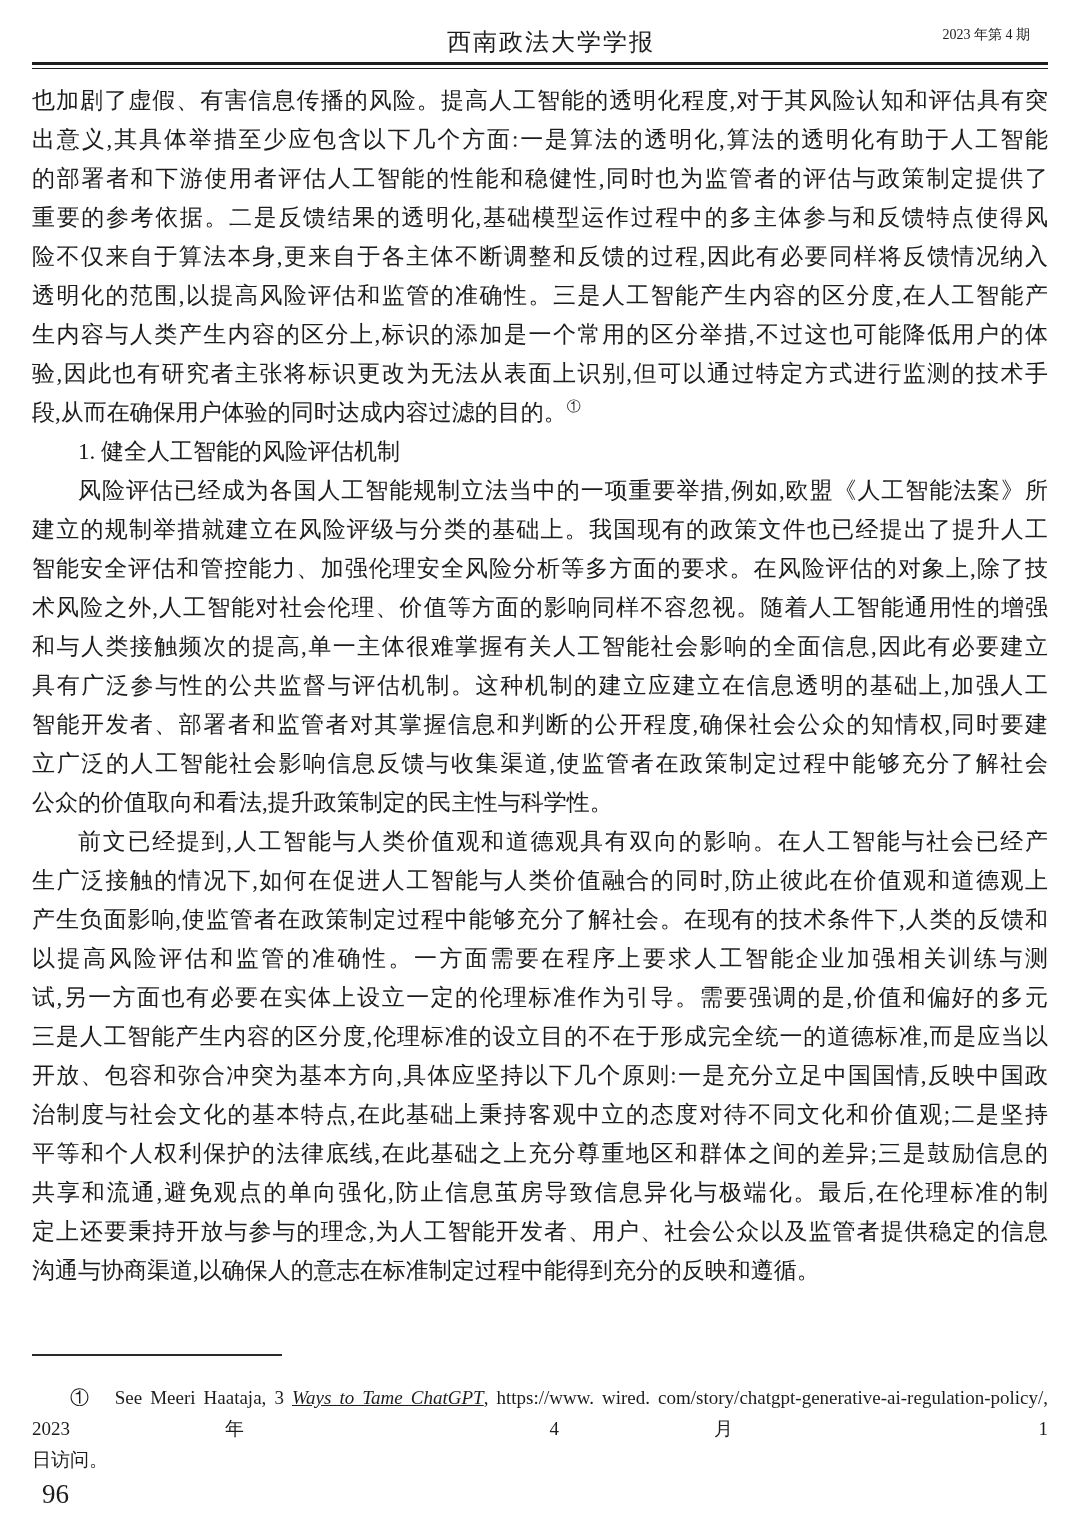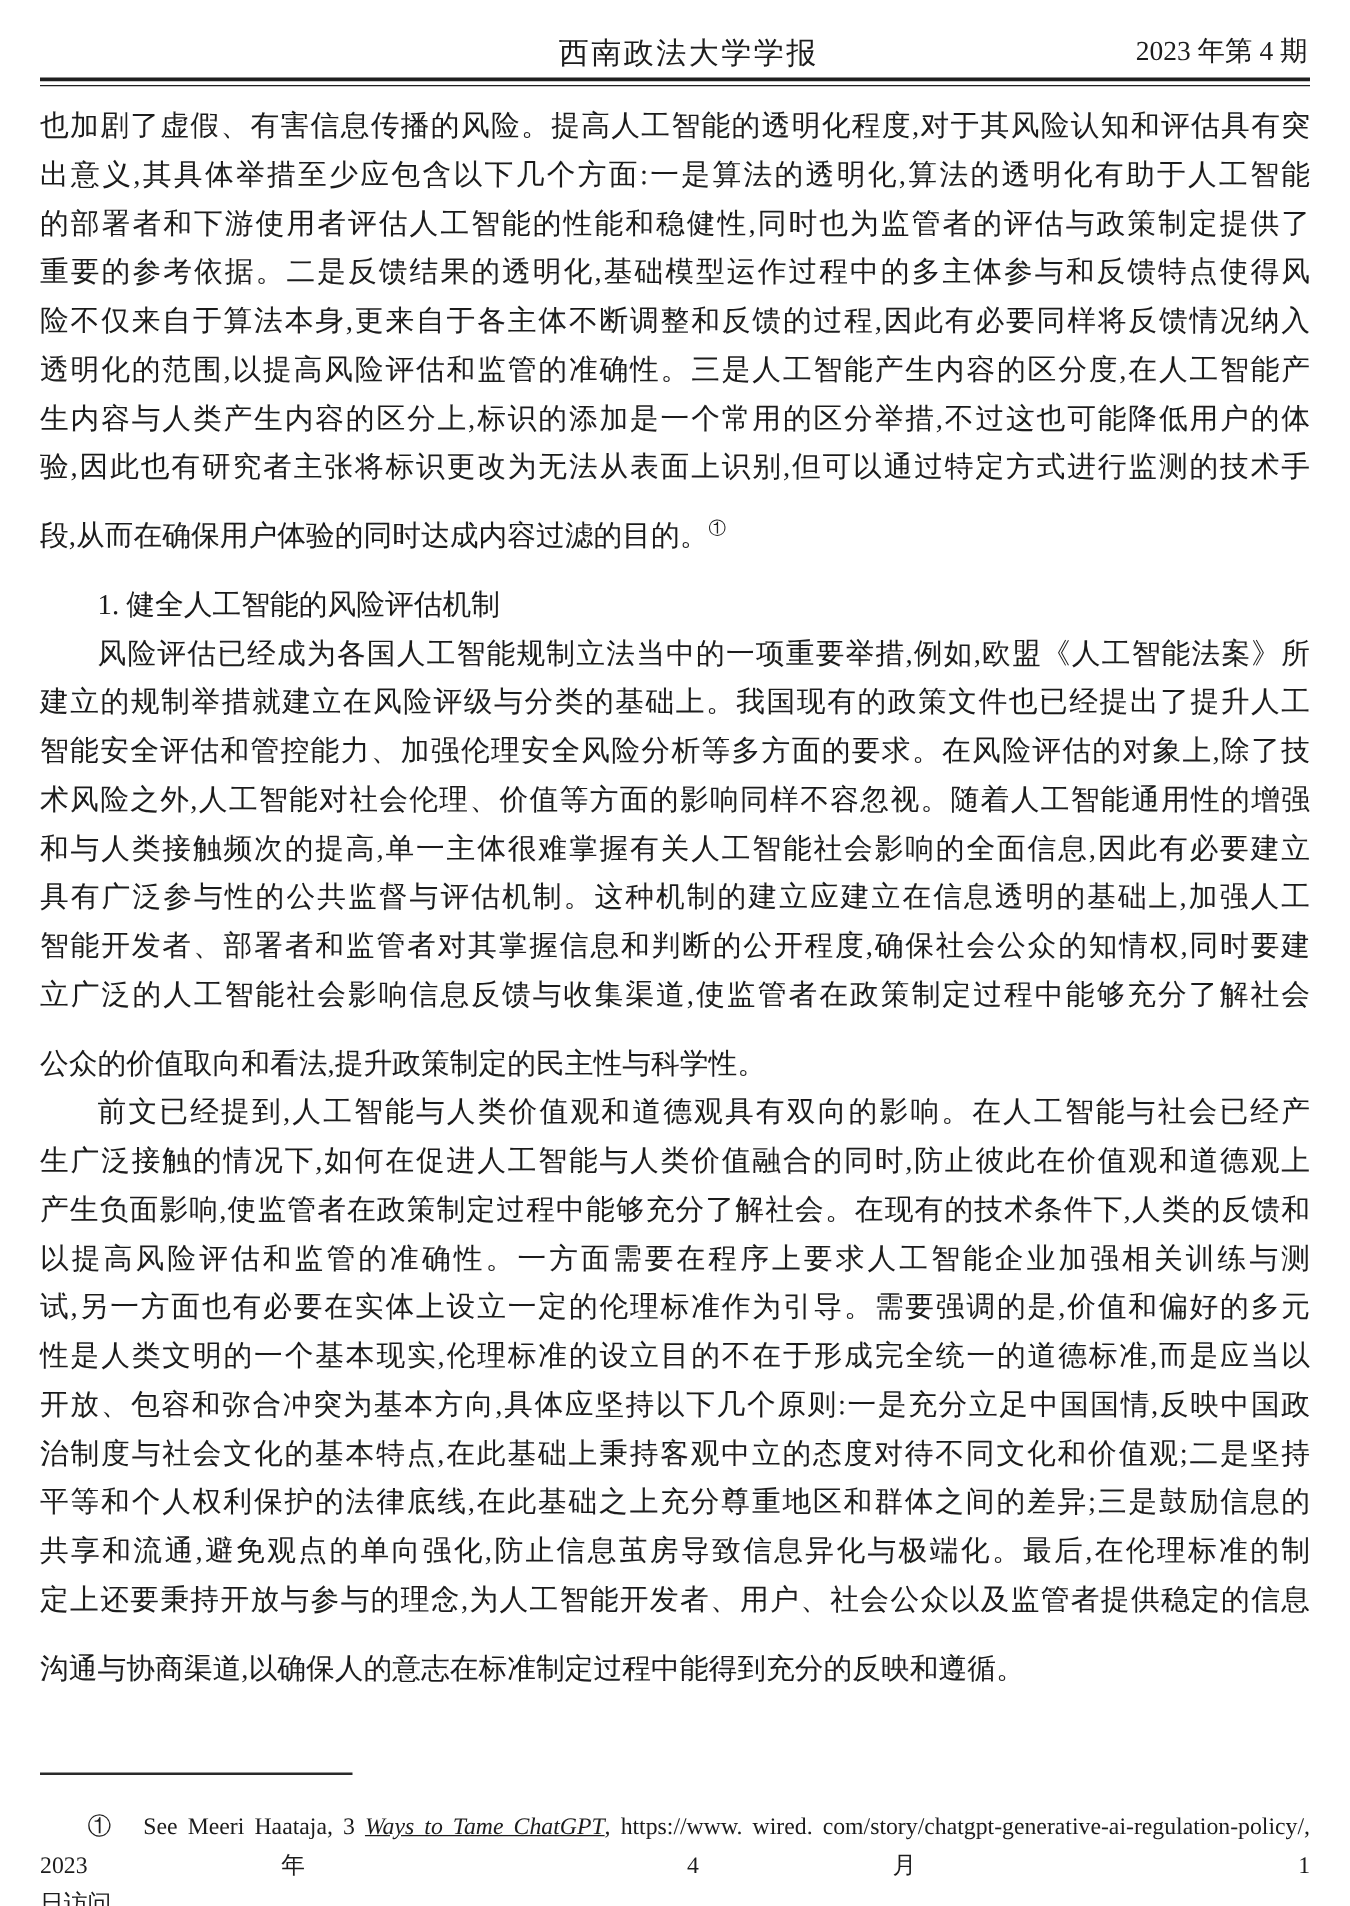--- a/index.html
+++ b/index.html
@@ -23,41 +23,41 @@
     position: absolute;
     left: 0; right: 0;
     top: 26px;
     text-align: center;
     font-size: 24px;
     letter-spacing: 2px;
     padding-left: 22px;
   }
   .issue-label {
     position: absolute;
-    right: 34px;
+    right: 50px;
     top: 26px;
-    font-size: 22px;
+    font-size: 14px;
   }
   .header-rule {
     margin: 0 32px;
     height: 3px;
     border-top: 3px solid #1f1f1f;
     border-bottom: 1px solid #1f1f1f;
   }
   
   .content {
     margin: 12px 32px 0 32px;
   }
   .line {
     font-size: 23px;
     line-height: 39px;
     text-align: justify;
     text-align-last: justify;
   }
-  .line.lastline { text-align-last: left; margin-top: 16px; }
+  .line.lastline { text-align-last: left; }
   .line.indent { text-indent: 46px; }
   .heading { text-align-last: left; }
   sup.fn-ref {
     font-size: 14px;
     line-height: 0;
     vertical-align: super;
   }
   
   .footnote-rule {
     margin: 64px 0 0 32px;
@@ -112,21 +112,21 @@
       <div class="line">和与人类接触频次的提高,单一主体很难掌握有关人工智能社会影响的全面信息,因此有必要建立</div>
       <div class="line">具有广泛参与性的公共监督与评估机制。这种机制的建立应建立在信息透明的基础上,加强人工</div>
       <div class="line">智能开发者、部署者和监管者对其掌握信息和判断的公开程度,确保社会公众的知情权,同时要建</div>
       <div class="line">立广泛的人工智能社会影响信息反馈与收集渠道,使监管者在政策制定过程中能够充分了解社会</div>
       <div class="line lastline">公众的价值取向和看法,提升政策制定的民主性与科学性。</div>
       <div class="line indent">前文已经提到,人工智能与人类价值观和道德观具有双向的影响。在人工智能与社会已经产</div>
       <div class="line">生广泛接触的情况下,如何在促进人工智能与人类价值融合的同时,防止彼此在价值观和道德观上</div>
       <div class="line">产生负面影响,使监管者在政策制定过程中能够充分了解社会。在现有的技术条件下,人类的反馈和</div>
       <div class="line">以提高风险评估和监管的准确性。一方面需要在程序上要求人工智能企业加强相关训练与测</div>
       <div class="line">试,另一方面也有必要在实体上设立一定的伦理标准作为引导。需要强调的是,价值和偏好的多元</div>
-      <div class="line">性是人类文明的一个基本现实,伦理标准的设立目的不在于形成完全统一的道德标准,而是应当以</div>
+      <div class="line">三是人工智能产生内容的区分度,伦理标准的设立目的不在于形成完全统一的道德标准,而是应当以</div>
       <div class="line">开放、包容和弥合冲突为基本方向,具体应坚持以下几个原则:一是充分立足中国国情,反映中国政</div>
       <div class="line">治制度与社会文化的基本特点,在此基础上秉持客观中立的态度对待不同文化和价值观;二是坚持</div>
       <div class="line">平等和个人权利保护的法律底线,在此基础之上充分尊重地区和群体之间的差异;三是鼓励信息的</div>
       <div class="line">共享和流通,避免观点的单向强化,防止信息茧房导致信息异化与极端化。最后,在伦理标准的制</div>
       <div class="line">定上还要秉持开放与参与的理念,为人工智能开发者、用户、社会公众以及监管者提供稳定的信息</div>
       <div class="line lastline">沟通与协商渠道,以确保人的意志在标准制定过程中能得到充分的反映和遵循。</div>
     </div>
 
   <div class="footnote-rule"></div>
 

